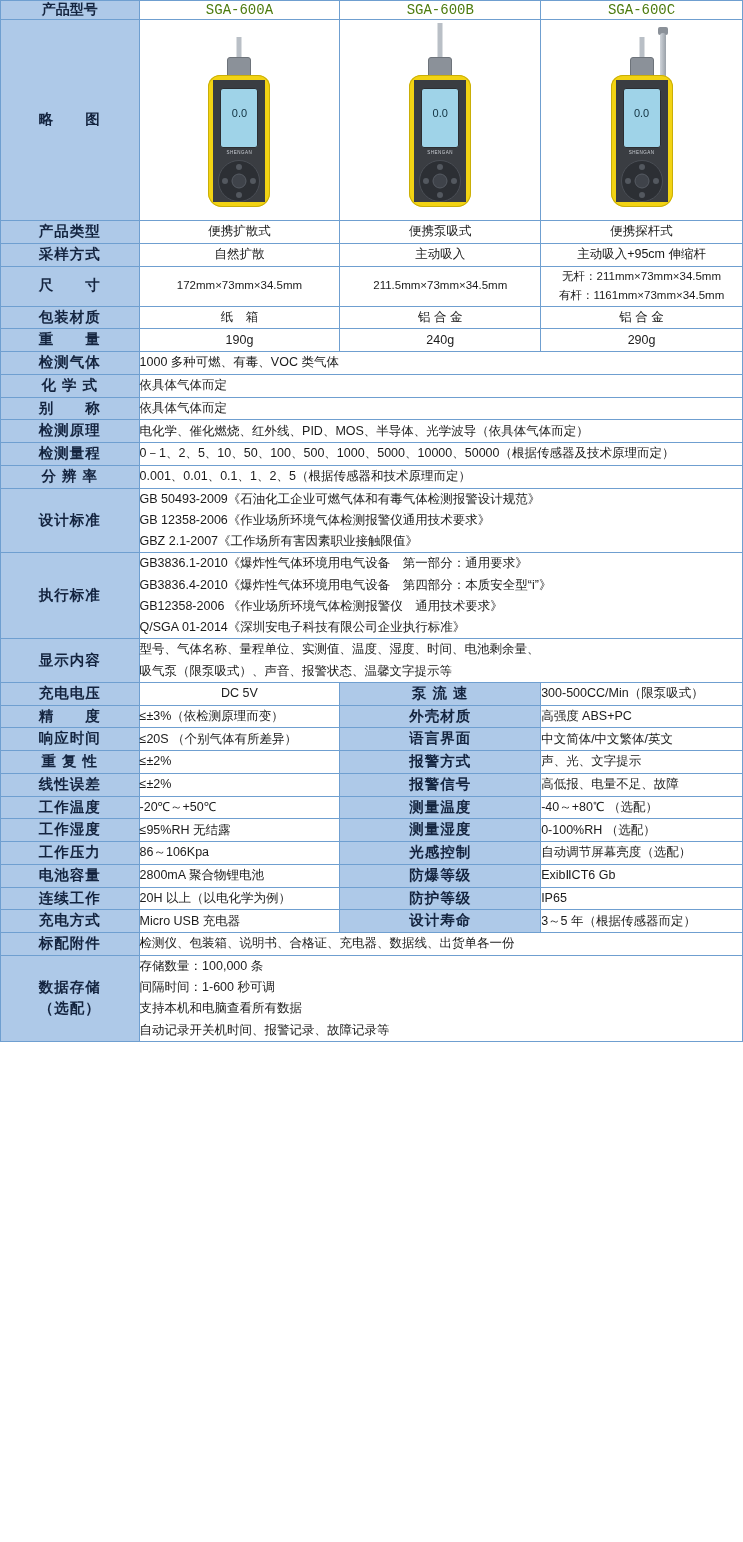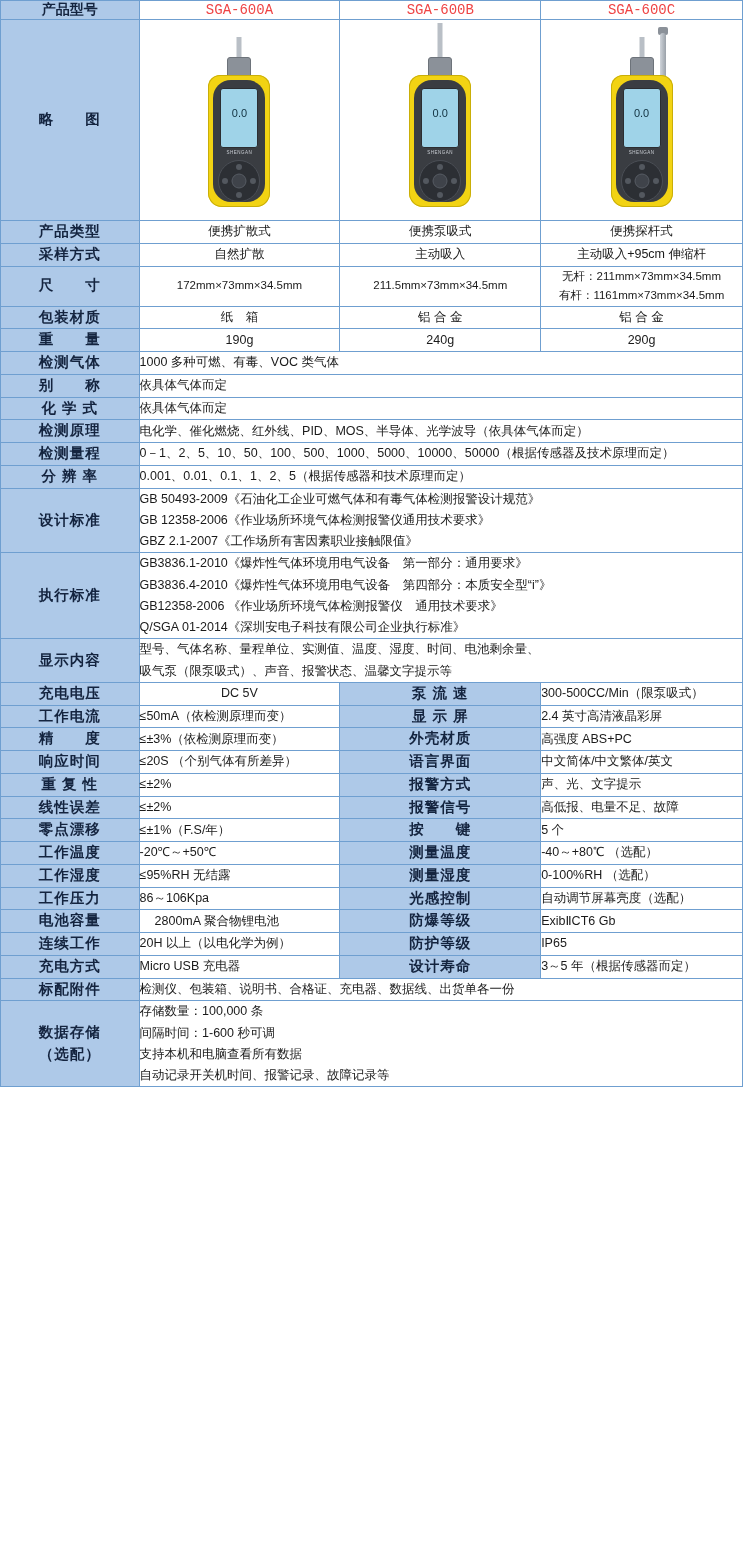--- a/index.html
+++ b/index.html
@@ -48,21 +48,21 @@
   .hdr {
     background: #aec9e8;
     color: #14243f;
     font-weight: bold;
     font-size: 14px;
     text-align: center;
     padding: 10px 4px;
   }
   .modelcell {
     background: #ffffff;
-    color: #ef4444;
+    color: #4d7c0f;
     font-size: 14px;
     text-align: center;
     padding: 10px 4px;
     font-family: "Liberation Mono", monospace;
   }
   .imgcell {
     background: #ffffff;
     height: 200px;
     text-align: center;
     vertical-align: middle;
@@ -90,21 +90,21 @@
     border-radius: 12px 12px 14px 14px;
     box-shadow: inset 0 0 0 1px #c9ae08;
   }
   .dev-inner {
     position: absolute;
     left: 5px;
     right: 5px;
     top: 5px;
     bottom: 5px;
     background: #3a3d42;
-    border-radius: 18px;
+    border-radius: 0;
   }
   .dev-screen {
     position: absolute;
     left: 7px;
     right: 7px;
     top: 8px;
     height: 58px;
     background: #9fd3e8;
     border-radius: 3px;
     border: 1px solid #2b2d31;
@@ -321,25 +321,25 @@
         <td class="val c" style="white-space: pre-line;">290g</td>
       </tr>
     </tbody>
 
   <tbody id="full-rows">
       <tr>
         <td class="lbl" style="white-space: pre-line;">检测气体</td>
         <td class="val" colspan="3" style="white-space: pre-line;">1000 多种可燃、有毒、VOC 类气体</td>
       </tr>
       <tr>
+        <td class="lbl" style="white-space: pre-line;">化 学 式</td>
+        <td class="val" colspan="3" style="white-space: pre-line;">依具体气体而定</td>
+      </tr>
+      <tr>
         <td class="lbl" style="white-space: pre-line;">别　　称</td>
-        <td class="val" colspan="3" style="white-space: pre-line;">依具体气体而定</td>
-      </tr>
-      <tr>
-        <td class="lbl" style="white-space: pre-line;">化 学 式</td>
         <td class="val" colspan="3" style="white-space: pre-line;">依具体气体而定</td>
       </tr>
       <tr>
         <td class="lbl" style="white-space: pre-line;">检测原理</td>
         <td class="val" colspan="3" style="white-space: pre-line;">电化学、催化燃烧、红外线、PID、MOS、半导体、光学波导（依具体气体而定）</td>
       </tr>
       <tr>
         <td class="lbl" style="white-space: pre-line;">检测量程</td>
         <td class="val" colspan="3" style="white-space: pre-line;">0－1、2、5、10、50、100、500、1000、5000、10000、50000（根据传感器及技术原理而定）</td>
       </tr>
@@ -367,26 +367,20 @@
       </tr>
     </tbody>
   <tbody id="pair-rows">
       <tr>
         <td class="lbl" style="white-space: pre-line;">充电电压</td>
         <td class="val" style="white-space: pre-line; text-align: center;">DC 5V</td>
         <td class="lbl" style="white-space: pre-line;">泵 流 速</td>
         <td class="val" style="white-space: pre-line; border-radius: 11px;">300-500CC/Min（限泵吸式）</td>
       </tr>
       <tr>
-        <td class="lbl" style="white-space: pre-line;">工作电流</td>
-        <td class="val" style="white-space: pre-line;">≤50mA（依检测原理而变）</td>
-        <td class="lbl" style="white-space: pre-line;">显 示 屏</td>
-        <td class="val" style="white-space: pre-line;">2.4 英寸高清液晶彩屏</td>
-      </tr>
-      <tr>
         <td class="lbl" style="white-space: pre-line;">精　　度</td>
         <td class="val" style="white-space: pre-line;">≤±3%（依检测原理而变）</td>
         <td class="lbl" style="white-space: pre-line;">外壳材质</td>
         <td class="val" style="white-space: pre-line;">高强度 ABS+PC</td>
       </tr>
       <tr>
         <td class="lbl" style="white-space: pre-line;">响应时间</td>
         <td class="val" style="white-space: pre-line;">≤20S （个别气体有所差异）</td>
         <td class="lbl" style="white-space: pre-line;">语言界面</td>
         <td class="val" style="white-space: pre-line;">中文简体/中文繁体/英文</td>
@@ -397,46 +391,40 @@
         <td class="lbl" style="white-space: pre-line;">报警方式</td>
         <td class="val" style="white-space: pre-line;">声、光、文字提示</td>
       </tr>
       <tr>
         <td class="lbl" style="white-space: pre-line;">线性误差</td>
         <td class="val" style="white-space: pre-line;">≤±2%</td>
         <td class="lbl" style="white-space: pre-line;">报警信号</td>
         <td class="val" style="white-space: pre-line;">高低报、电量不足、故障</td>
       </tr>
       <tr>
-        <td class="lbl" style="white-space: pre-line;">零点漂移</td>
-        <td class="val" style="white-space: pre-line;">≤±1%（F.S/年）</td>
-        <td class="lbl" style="white-space: pre-line;">按　　键</td>
-        <td class="val" style="white-space: pre-line;">5 个</td>
-      </tr>
-      <tr>
         <td class="lbl" style="white-space: pre-line;">工作温度</td>
         <td class="val" style="white-space: pre-line;">-20℃～+50℃</td>
         <td class="lbl" style="white-space: pre-line;">测量温度</td>
         <td class="val" style="white-space: pre-line;">-40～+80℃ （选配）</td>
       </tr>
       <tr>
         <td class="lbl" style="white-space: pre-line;">工作湿度</td>
         <td class="val" style="white-space: pre-line;">≤95%RH 无结露</td>
         <td class="lbl" style="white-space: pre-line;">测量湿度</td>
         <td class="val" style="white-space: pre-line;">0-100%RH （选配）</td>
       </tr>
       <tr>
         <td class="lbl" style="white-space: pre-line;">工作压力</td>
         <td class="val" style="white-space: pre-line;">86～106Kpa</td>
         <td class="lbl" style="white-space: pre-line;">光感控制</td>
         <td class="val" style="white-space: pre-line;">自动调节屏幕亮度（选配）</td>
       </tr>
       <tr>
         <td class="lbl" style="white-space: pre-line;">电池容量</td>
-        <td class="val" style="white-space: pre-line; padding-left: 15px;">2800mA 聚合物锂电池</td>
+        <td class="val" style="white-space: pre-line;">2800mA 聚合物锂电池</td>
         <td class="lbl" style="white-space: pre-line;">防爆等级</td>
         <td class="val" style="white-space: pre-line;">ExibⅡCT6 Gb</td>
       </tr>
       <tr>
         <td class="lbl" style="white-space: pre-line;">连续工作</td>
         <td class="val" style="white-space: pre-line;">20H 以上（以电化学为例）</td>
         <td class="lbl" style="white-space: pre-line;">防护等级</td>
         <td class="val" style="white-space: pre-line;">IP65</td>
       </tr>
       <tr>

